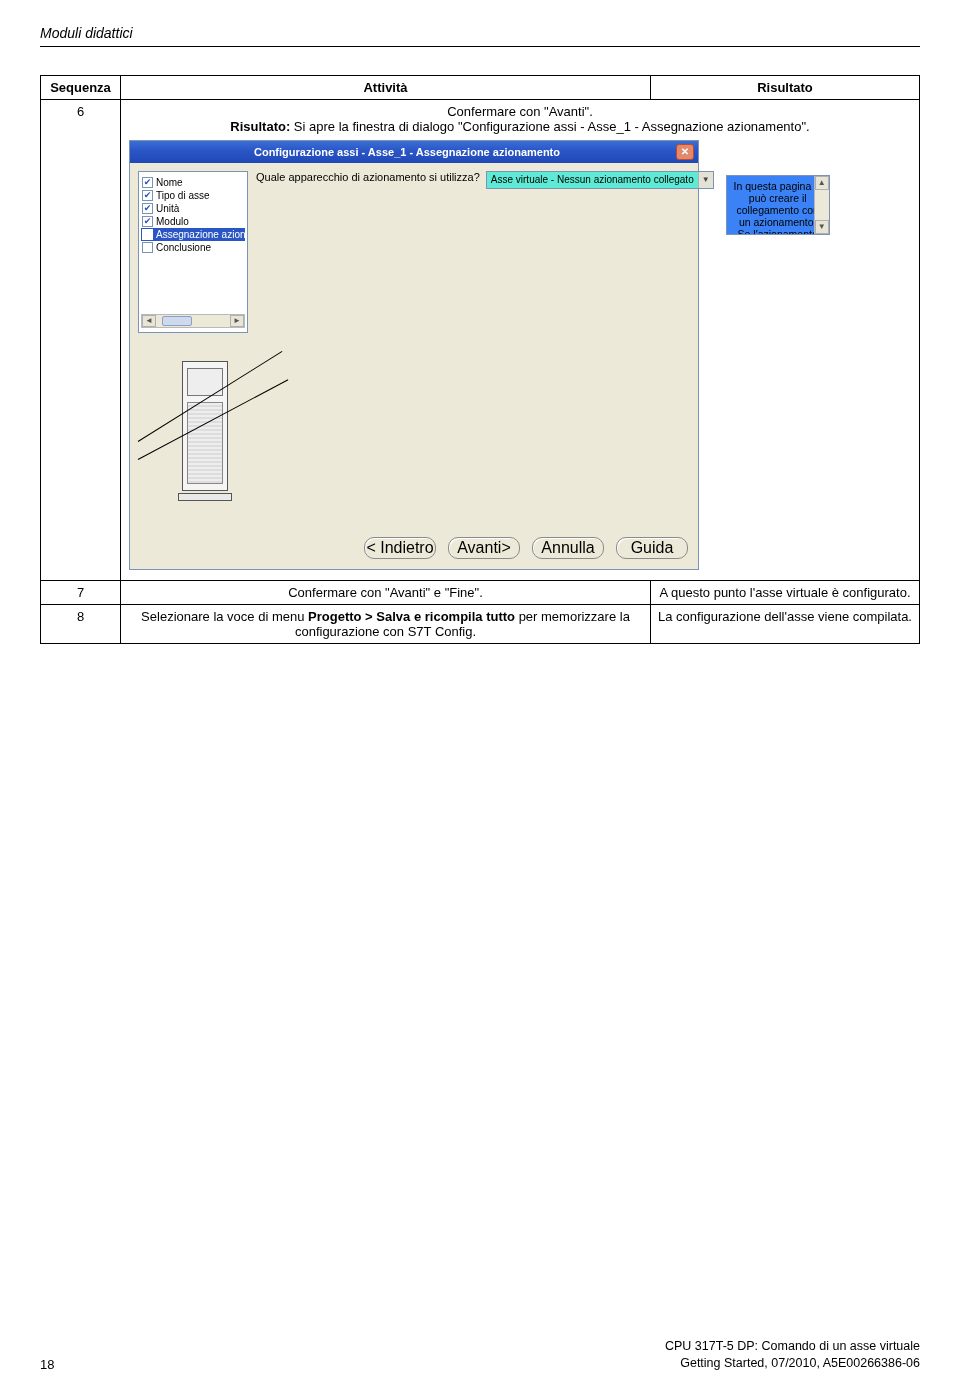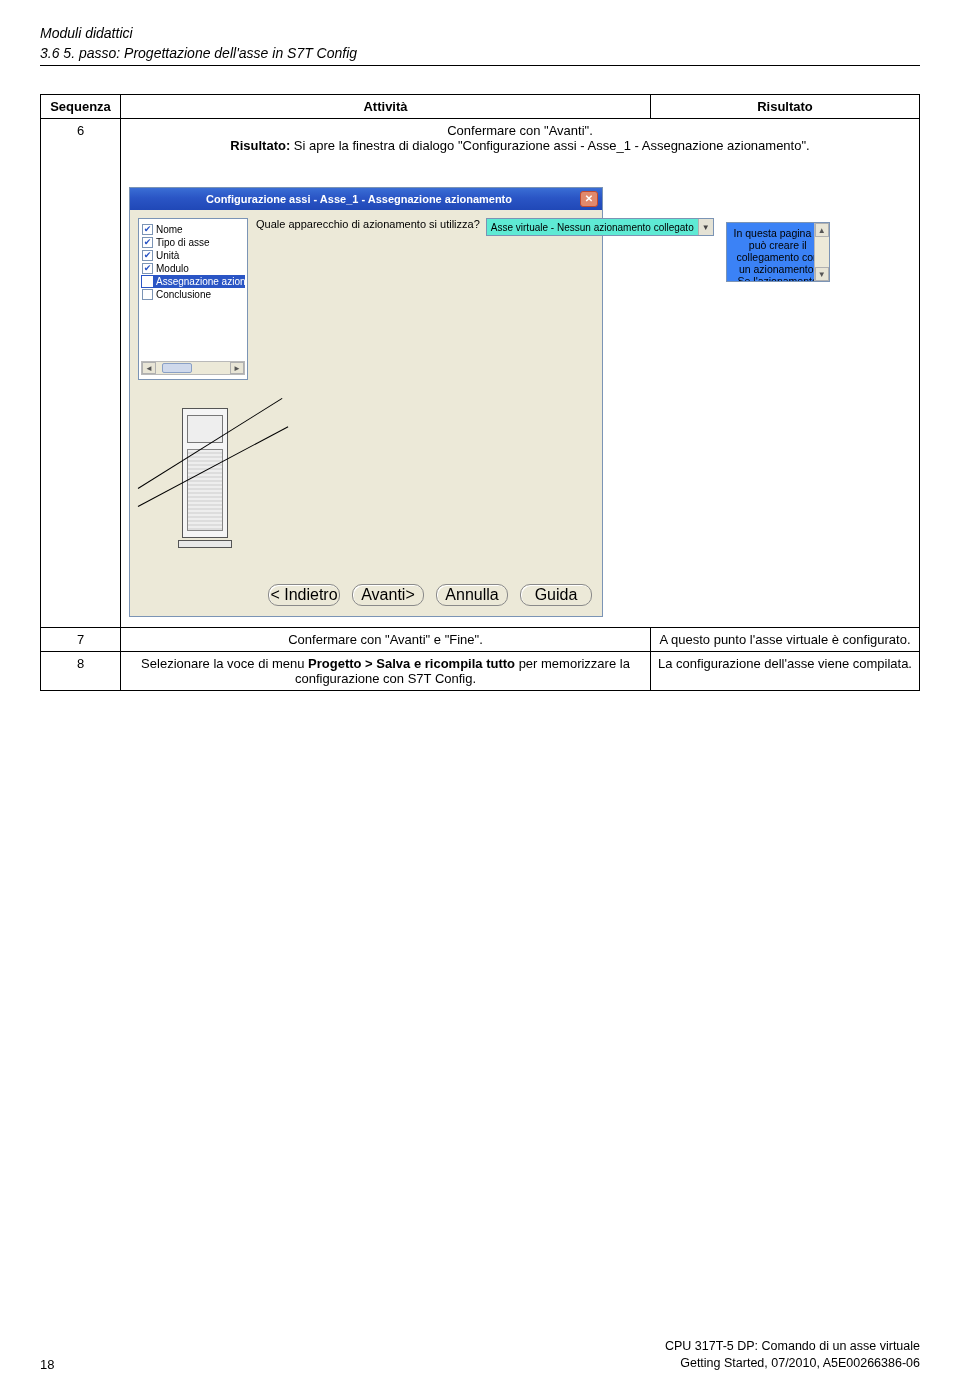--- a/index.html
+++ b/index.html
@@ -46,27 +46,26 @@
   }
   .col-seq { width: 80px; }
   .col-act { width: 530px; }
   .col-res { }
 
   
   .screenshot-wrap {
     padding: 6px 2px;
   }
   .win {
-    width: 474px;
+    width: 570px;
     background: #ece9d8;
     border: 1px solid #7b94b5;
     font-family: Tahoma, Arial, sans-serif;
     font-size: 11px;
     color: #000;
-    margin-top: 28px;
   }
   .win-titlebar {
     height: 22px;
     background: linear-gradient(to bottom, #3a6ed5 0%, #2a55c5 45%, #2048b7 100%);
     color: #fff;
     display: flex;
     align-items: center;
     padding: 0 4px 0 8px;
     font-weight: bold;
     font-size: 11px;
@@ -267,21 +266,20 @@
   }
   .footer .page-num { font-size: 13px; }
   .footer .foot-right { text-align: right; line-height: 1.35; }
 </style>
 </head>
 <body>
 
 <div class="page">
 
   <div class="header-italic">Moduli didattici</div>
-  <div class="header-italic">3.6 5. passo: Progettazione dell'asse in S7T Config</div>
   <hr class="header-rule">
 
   <table class="outer">
     <thead>
       <tr>
         <th class="col-seq">Sequenza</th>
         <th class="col-act">Attività</th>
         <th class="col-res">Risultato</th>
       </tr>
     </thead>

